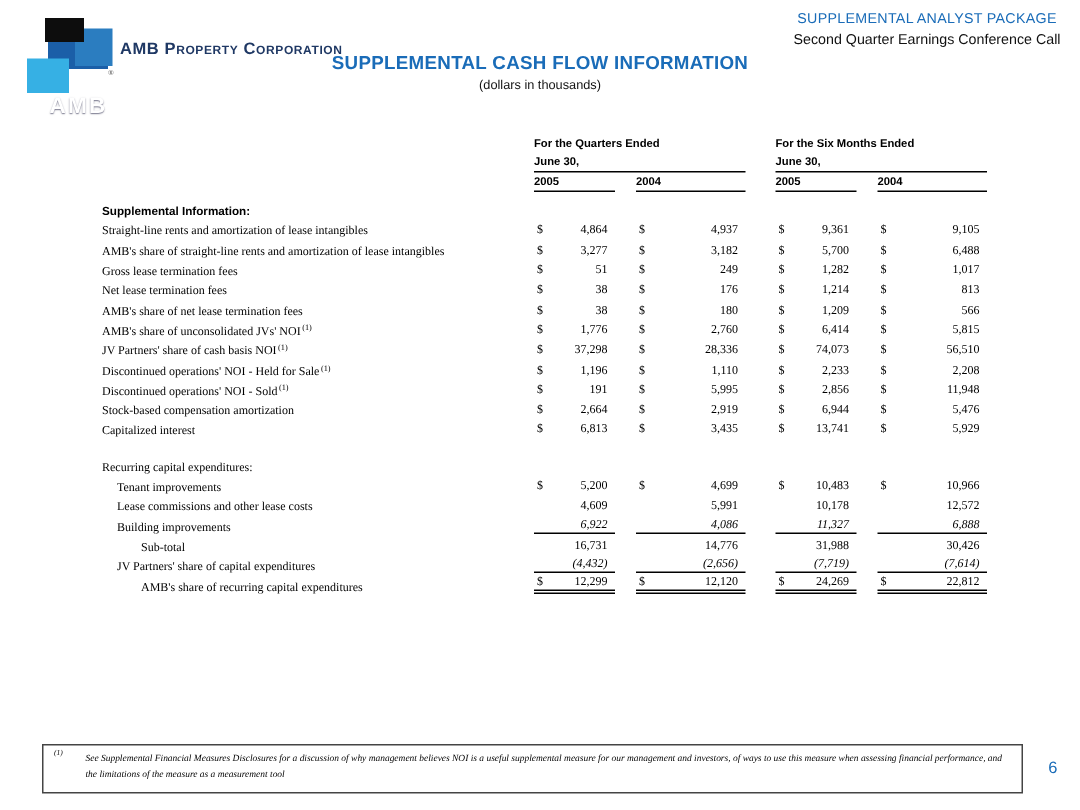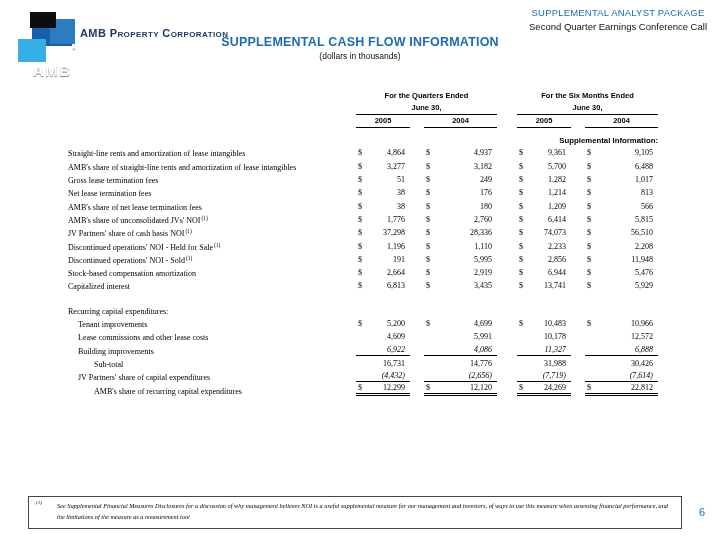--- a/index.html
+++ b/index.html
@@ -44,21 +44,21 @@
   
   .fin-table { position:absolute; left:68px; top:88px; width:600px; font-size:8px; }
   .trow {
     display:grid;
     grid-template-columns:288px 54px 14px 73px 20px 54px 14px 73px;
     align-items:end; min-height:13.3px;
   }
   .cell { white-space:nowrap; }
   .hgroup, .yr {
     font-family:"Liberation Sans", sans-serif; font-weight:bold; font-size:7.5px;
-    text-align:center;
+    text-align:left;
   }
   .hgroup { padding-bottom:1px; }
   .u-line { border-bottom:1px solid #000; padding-bottom:2px; }
   .hdr-years { margin-bottom:4px; }
   .yr { border-bottom:1px solid #000; padding-bottom:2px; }
   .sec-spacer { height:11px; }
   .section-0 .sec-heading { font-family:"Liberation Sans", sans-serif; font-weight:bold; font-size:7.8px; }
   .section-1 .sec-heading { font-family:Liberation Serif, serif; font-size:8px; }
   .lab { overflow:visible; }
   .ind0 { padding-left:0; } .ind1 { padding-left:10px; } .ind2 { padding-left:26px; }
@@ -122,21 +122,21 @@
     <div class="cell yr">2004</div>
     <div class="spc"></div>
     <div class="cell yr">2005</div>
     <div class="spc"></div>
     <div class="cell yr">2004</div>
   </div>
 
   <div>
       <div class="tsection section-0">
         <div class="trow">
-          <div class="cell sec-heading" style="grid-column: 1 / 9; text-align: right;">Supplemental Information:</div>
+          <div class="cell sec-heading" style="grid-column: 1 / 9;">Supplemental Information:</div>
         </div>
         <div class="trow">
           <div class="cell lab ind0">Straight-line rents and amortization of lease intangibles</div>
           <div class="cell num">
             <span class="dlr">$</span>
             <span class="val">4,864</span>
           </div>
           <div class="spc"></div>
           <div class="cell num">
             <span class="dlr">$</span>

